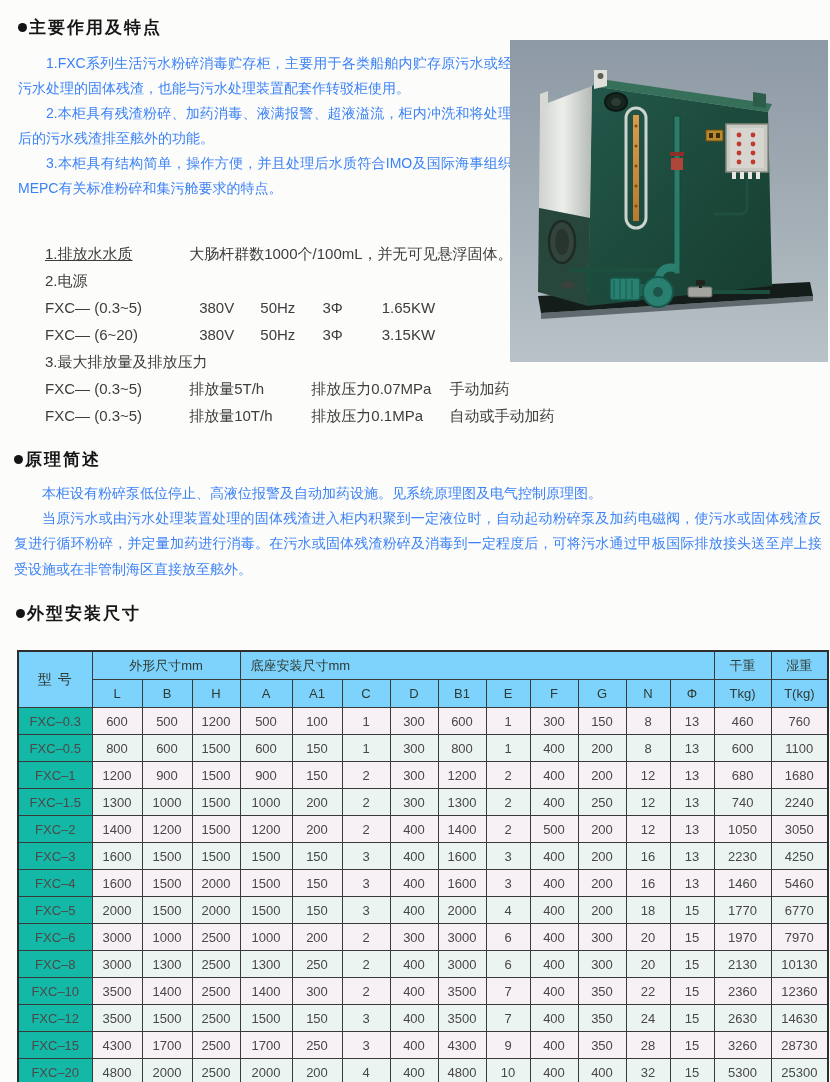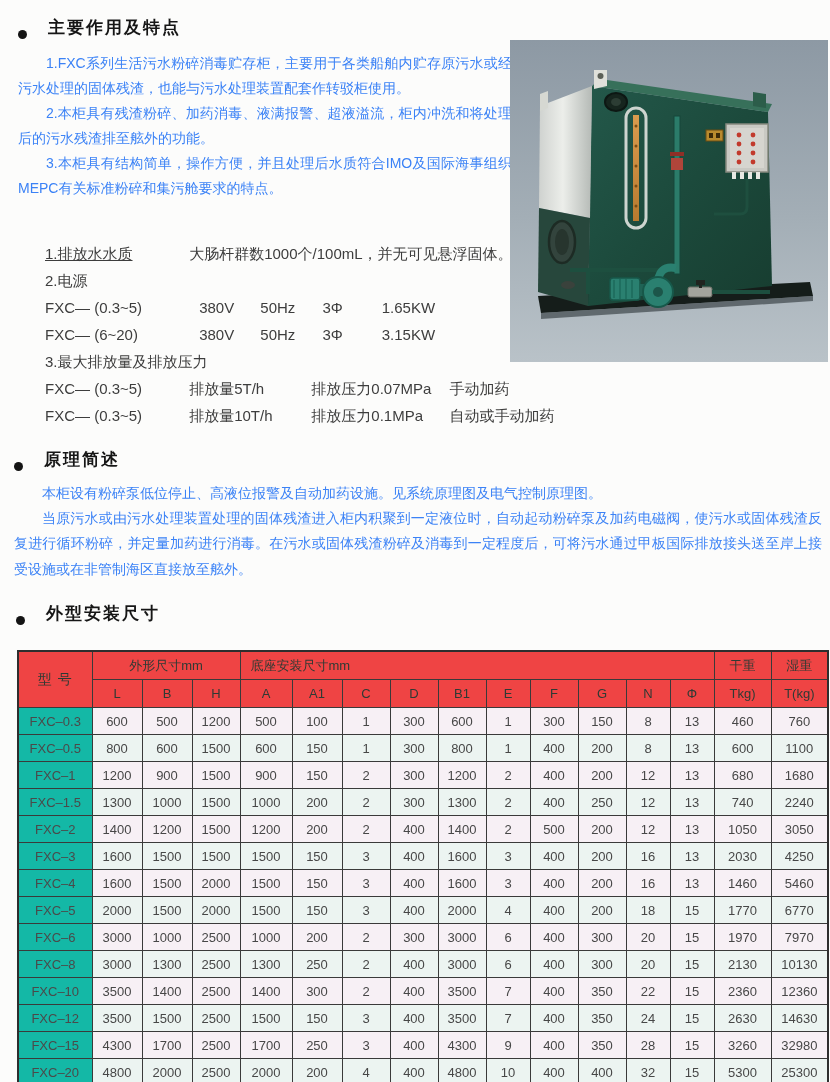--- a/index.html
+++ b/index.html
@@ -6,21 +6,21 @@
   body{
     width:830px;height:1082px;
     background:#f2f2f0;
     font-family:"Liberation Sans","DejaVu Sans",sans-serif;
   }
   .doc{
     position:relative;width:830px;height:1082px;overflow:hidden;
     background:#fcfcfb;color:#3f3f3f;
   }
   
-  .heading{display:flex;align-items:flex-end;gap:21px;font-family:Liberation Mono, monospace;}
+  .heading{display:flex;align-items:center;gap:2px;font-family:Liberation Mono, monospace;}
   .bullet{width:9px;height:9px;border-radius:50%;background:#141414;flex:0 0 auto;}
   .heading .h-text{font-size:17px;font-weight:700;color:#161616;letter-spacing:2px;}
   
   .sec-features{position:absolute;left:18px;top:16px;width:494px;}
   .sec-features .body{margin-top:12px;}
   .para{font-size:14px;line-height:1.78;color:#3b82f6;text-indent:2em;margin:0;text-align:justify;}
   
   .photo{position:absolute;left:510px;top:40px;width:318px;height:322px;}
   .photo svg{display:block;}
   
@@ -45,21 +45,21 @@
   .dims-table{
     position:absolute;left:17px;top:650px;
     border-collapse:collapse;table-layout:fixed;width:810px;
     font-size:13px;color:#474747;background:#fff;
     border:2px solid #2e2e2e;
   }
   .dims-table th,.dims-table td{
     border:1px solid #3a3a3a;text-align:center;vertical-align:middle;
     padding:0;height:26px;font-weight:400;overflow:hidden;white-space:nowrap;
   }
-  .dims-table thead th{background:#ef4444;color:#2f3a34;font-size:13px;height:27px;}
+  .dims-table thead th{background:#7dd3fc;color:#2f3a34;font-size:13px;height:27px;}
   .dims-table thead th.grp{text-align:center;}
   .dims-table thead th.grp-left{text-align:left;padding-left:10px;}
   .dims-table thead th.model-h{font-size:14px;letter-spacing:1px;}
   tr.tint-a td{background:#f7f0f5;}
   tr.tint-b td{background:#ecf4f1;}
   .dims-table td.model-cell{background:#14b8a6;color:#4a4a4a;}
 </style>
 </head>
 <body>
 
@@ -378,21 +378,21 @@
           <td>1500</td>
           <td>150</td>
           <td>3</td>
           <td>400</td>
           <td>1600</td>
           <td>3</td>
           <td>400</td>
           <td>200</td>
           <td>16</td>
           <td>13</td>
-          <td>2030</td>
+          <td>2230</td>
           <td>4250</td>
         </tr>
         <tr class="tint-a">
           <td class="model-cell">FXC–4</td>
           <td>1600</td>
           <td>1500</td>
           <td>2000</td>
           <td>1500</td>
           <td>150</td>
           <td>3</td>
@@ -505,21 +505,21 @@
           <td>250</td>
           <td>3</td>
           <td>400</td>
           <td>4300</td>
           <td>9</td>
           <td>400</td>
           <td>350</td>
           <td>28</td>
           <td>15</td>
           <td>3260</td>
-          <td>32980</td>
+          <td>28730</td>
         </tr>
         <tr class="tint-b">
           <td class="model-cell">FXC–20</td>
           <td>4800</td>
           <td>2000</td>
           <td>2500</td>
           <td>2000</td>
           <td>200</td>
           <td>4</td>
           <td>400</td>

